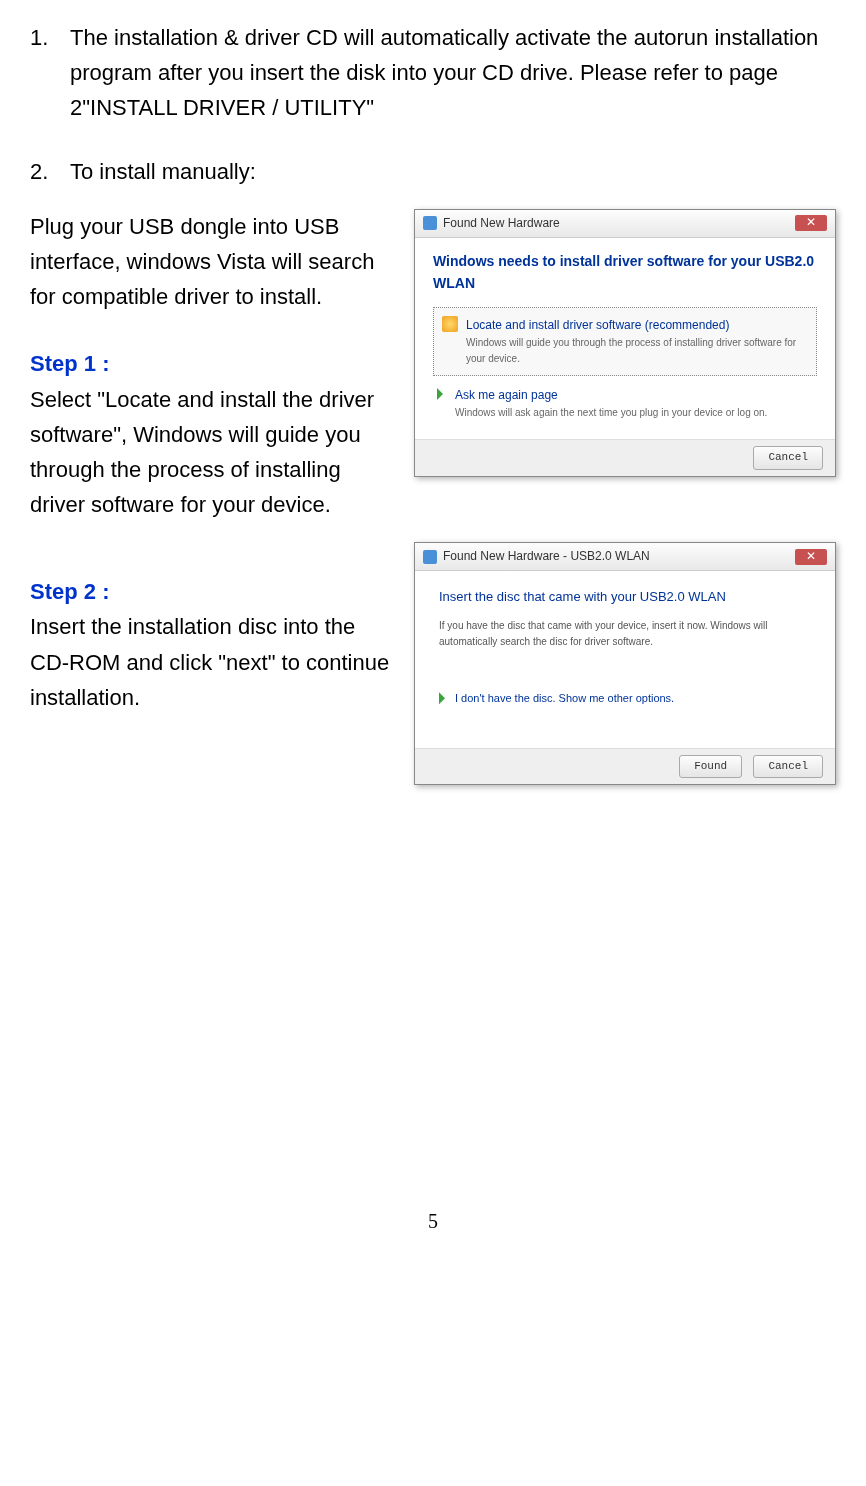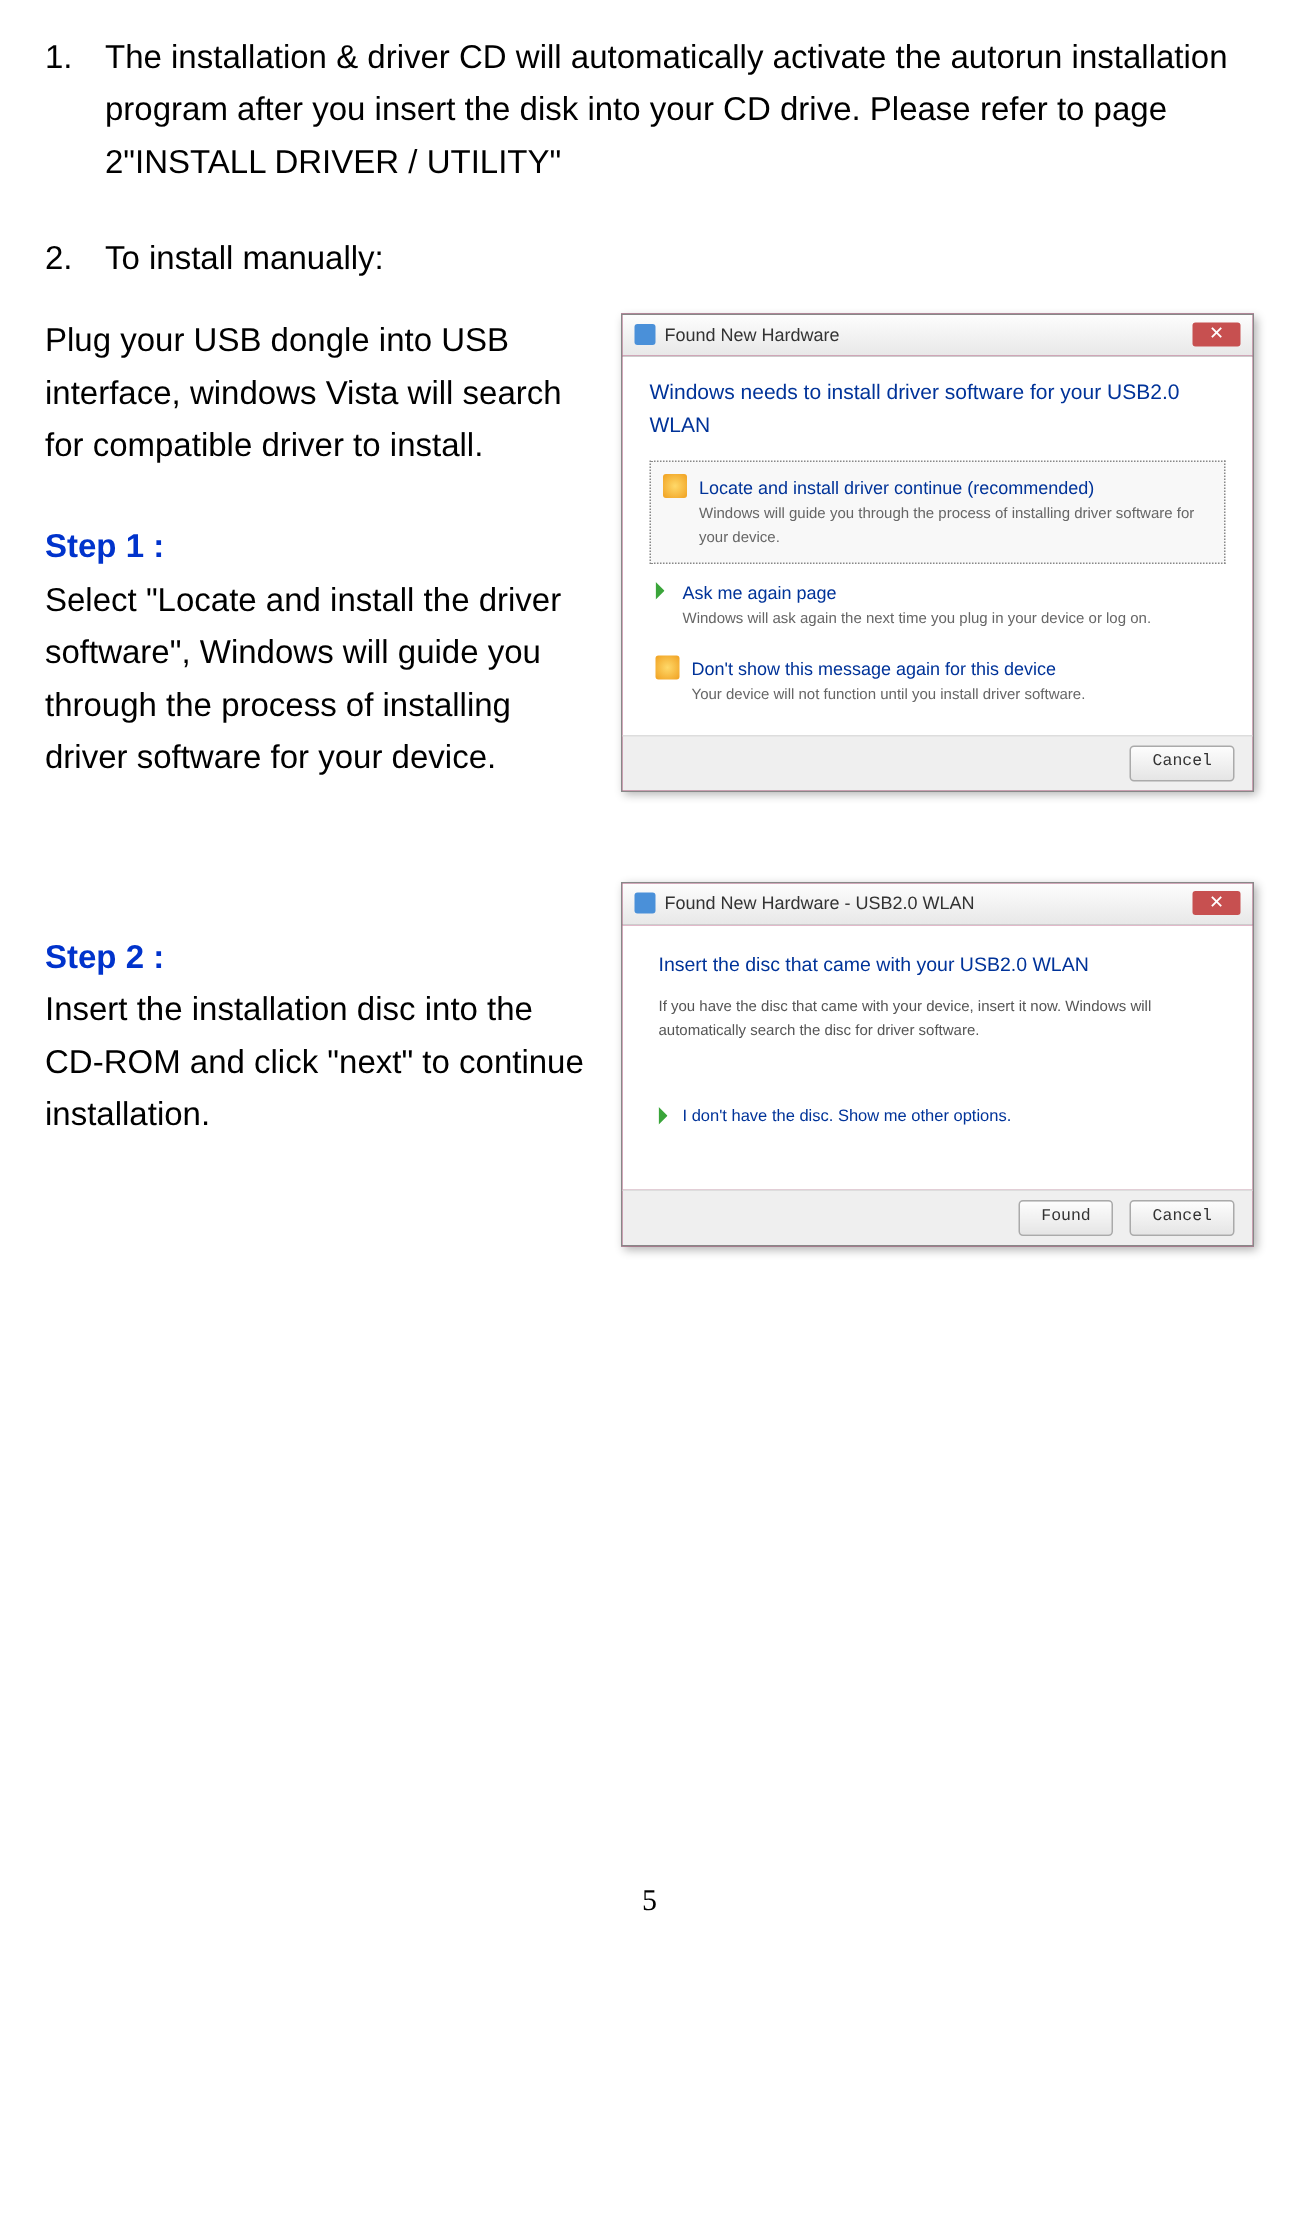--- a/index.html
+++ b/index.html
@@ -77,20 +77,21 @@
       font-size: 12px;
     }
     .dialog-body {
       background: #fff;
       padding: 12px 18px 8px 18px;
     }
     .dialog-heading {
       color: #003399;
       font-size: 14px;
       margin-bottom: 12px;
+      font-weight: bold;
     }
     .option {
       display: flex;
       gap: 8px;
       padding: 6px 4px;
       margin-bottom: 4px;
     }
     .option.recommended {
       border: 1px dotted #888;
       background: #f8f8f8;
@@ -194,38 +195,31 @@
       <div class="titlebar">
         <div class="titlebar-icon"></div>
         <div class="titlebar-text">Found New Hardware</div>
         <div class="titlebar-close">✕</div>
       </div>
       <div class="dialog-body">
         <div class="dialog-heading">Windows needs to install driver software for your USB2.0 WLAN</div>
         <div class="option recommended">
           <div class="opt-icon shield"></div>
           <div class="opt-content">
-            <div class="opt-title">Locate and install driver continue (recommended)</div>
+            <div class="opt-title">Locate and install driver software (recommended)</div>
             <div class="opt-desc">Windows will guide you through the process of installing driver software for your device.</div>
           </div>
         </div>
         <div class="option">
           <div class="opt-icon arrow"></div>
           <div class="opt-content">
             <div class="opt-title">Ask me again page</div>
             <div class="opt-desc">Windows will ask again the next time you plug in your device or log on.</div>
           </div>
         </div>
-        <div class="option">
-          <div class="opt-icon shield"></div>
-          <div class="opt-content">
-            <div class="opt-title">Don't show this message again for this device</div>
-            <div class="opt-desc">Your device will not function until you install driver software.</div>
-          </div>
-        </div>
       </div>
       <div class="dialog-footer">
         <span class="btn">Cancel</span>
       </div>
     </div>
   </div>
 </div>
 
 <div class="content-row">
   <div class="text-col">

